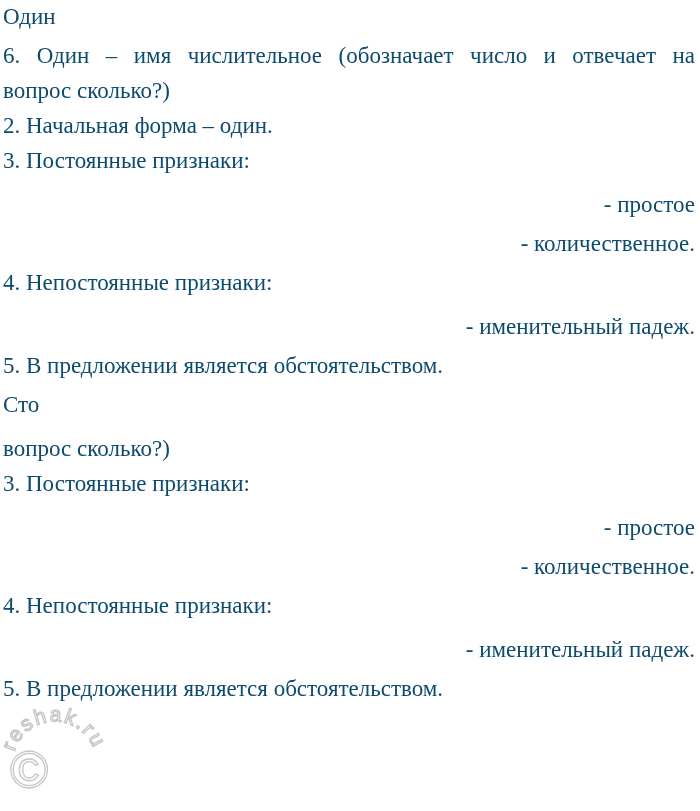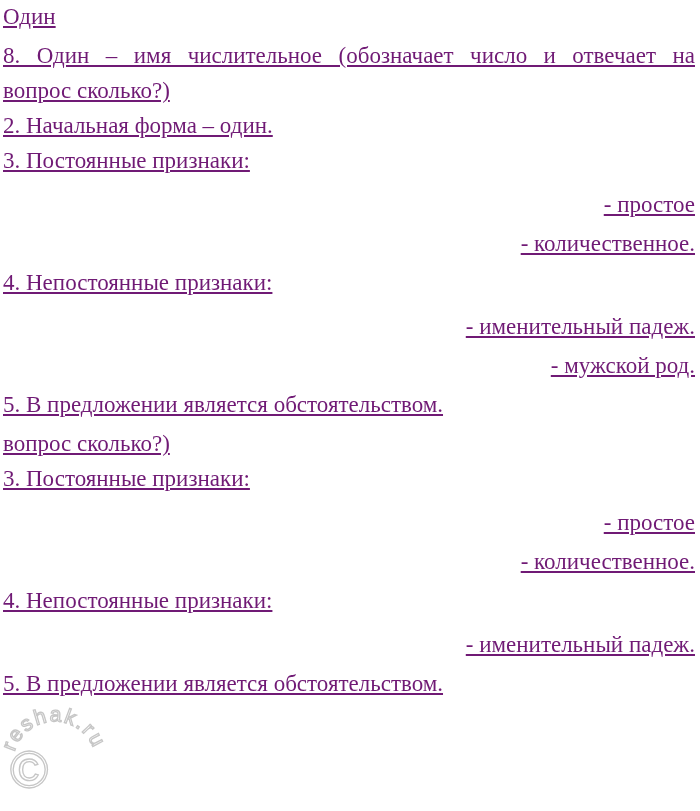--- a/index.html
+++ b/index.html
@@ -7,22 +7,21 @@
     padding: 0;
     background: #ffffff;
   }
   .page {
     position: relative;
     width: 700px;
     height: 811px;
     background: #ffffff;
     overflow: hidden;
     font-family: "Liberation Serif", "DejaVu Serif", serif;
-    color: #701a75;
-    text-decoration: underline;
+    color: #0c4a6e;
   }
   .content {
     position: relative;
     padding: 3px 5px 0 3px;
     z-index: 1;
   }
   .line {
     font-size: 23px;
     line-height: 28px;
     margin-bottom: 11px;   
@@ -53,30 +52,30 @@
     font-family: "Liberation Sans", sans-serif;
   }
 </style>
 </head>
 <body>
 
 <div class="page">
 
   <div class="content">
     <div class="line">Один</div>
-    <div class="line tight justify">8. Один – имя числительное (обозначает число и отвечает на</div>
+    <div class="line tight justify">6. Один – имя числительное (обозначает число и отвечает на</div>
     <div class="line tight">вопрос сколько?)</div>
     <div class="line tight">2. Начальная форма – один.</div>
     <div class="line wide">3. Постоянные признаки:</div>
     <div class="line sub">- простое</div>
     <div class="line sub">- количественное.</div>
     <div class="line wide">4. Непостоянные признаки:</div>
     <div class="line sub">- именительный падеж.</div>
-    <div class="line sub">- мужской род.</div>
     <div class="line">5. В предложении является обстоятельством.</div>
+    <div class="line wide">Сто</div>
     <div class="line tight">вопрос сколько?)</div>
     <div class="line wide">3. Постоянные признаки:</div>
     <div class="line sub">- простое</div>
     <div class="line sub">- количественное.</div>
     <div class="line wide">4. Непостоянные признаки:</div>
     <div class="line sub">- именительный падеж.</div>
     <div class="line last">5. В предложении является обстоятельством.</div>
   </div>
 
   <svg class="watermark" viewBox="0 0 700 811" xmlns="http://www.w3.org/2000/svg">

